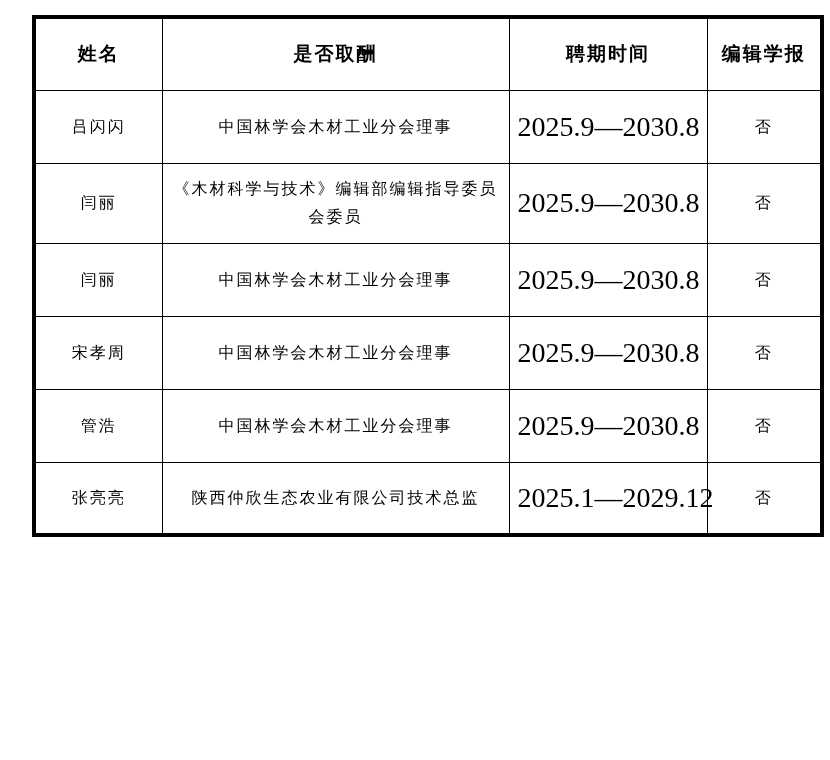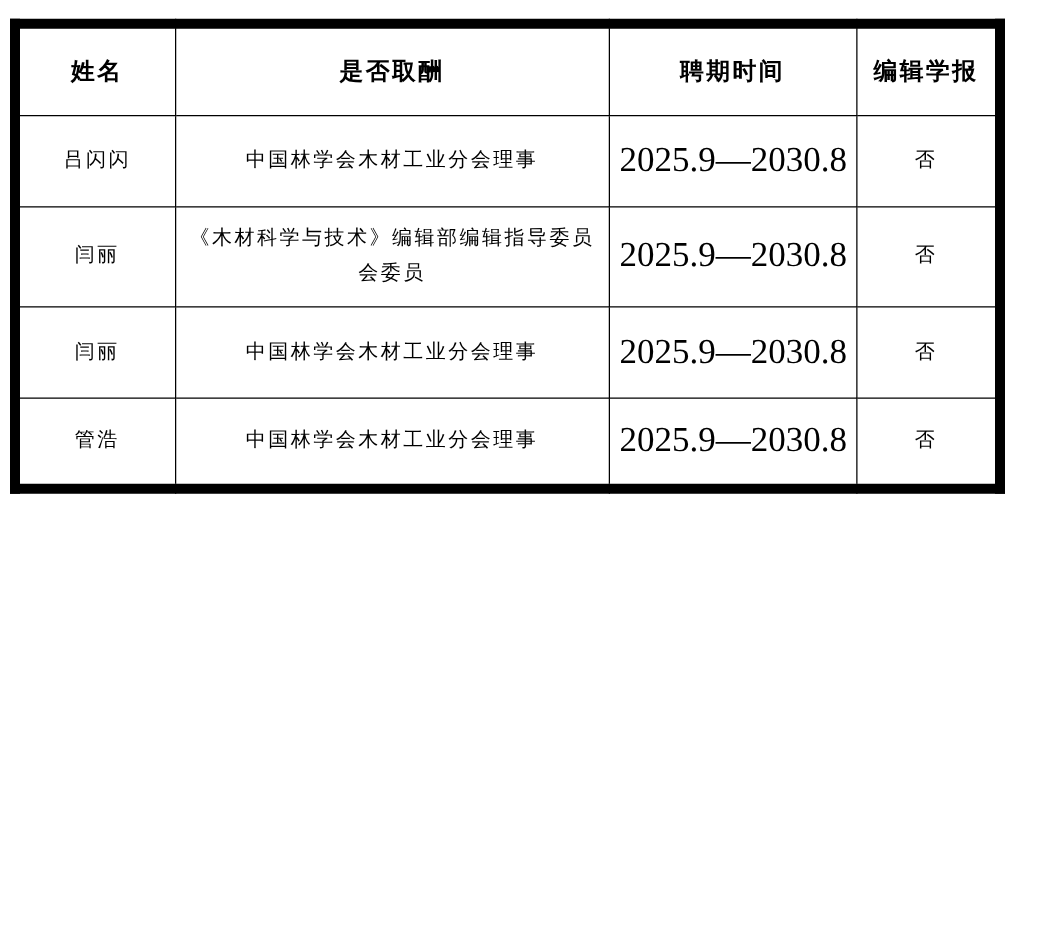--- a/index.html
+++ b/index.html
@@ -9,26 +9,26 @@
     height: 760px;
     background: #ffffff;
     font-family: "Liberation Serif", "DejaVu Serif", serif;
     color: #000000;
     overflow: hidden;
   }
   * { box-sizing: border-box; }
 
   .doc-table {
     position: absolute;
-    left: 8px;
+    left: 32px;
     top: 15px;
     width: 788px;
     border-collapse: collapse;
     table-layout: fixed;
-    border: 8px solid #000000;
+    border: 4px solid #000000;
   }
   .doc-table col.c-name    { width: 128px; }
   .doc-table col.c-content { width: 347px; }
   .doc-table col.c-period  { width: 198px; }
   .doc-table col.c-paid    { width: 115px; }
 
   .doc-table th,
   .doc-table td {
     border: 1px solid #000000;
     text-align: center;
@@ -92,19 +92,31 @@
         <td class="cell-period">2025.9—2030.8</td>
         <td class="cell-paid">否</td>
       </tr>
       <tr>
         <td class="cell-name">闫丽</td>
         <td class="cell-content">中国林学会木材工业分会理事</td>
         <td class="cell-period">2025.9—2030.8</td>
         <td class="cell-paid">否</td>
       </tr>
       <tr>
+        <td class="cell-name">宋孝周</td>
+        <td class="cell-content">中国林学会木材工业分会理事</td>
+        <td class="cell-period">2025.9—2030.8</td>
+        <td class="cell-paid">否</td>
+      </tr>
+      <tr>
         <td class="cell-name">管浩</td>
         <td class="cell-content">中国林学会木材工业分会理事</td>
         <td class="cell-period">2025.9—2030.8</td>
+        <td class="cell-paid">否</td>
+      </tr>
+      <tr>
+        <td class="cell-name">张亮亮</td>
+        <td class="cell-content">陕西仲欣生态农业有限公司技术总监</td>
+        <td class="cell-period">2025.1—2029.12</td>
         <td class="cell-paid">否</td>
       </tr>
     </tbody>
 </table>
 
 </body></html>

